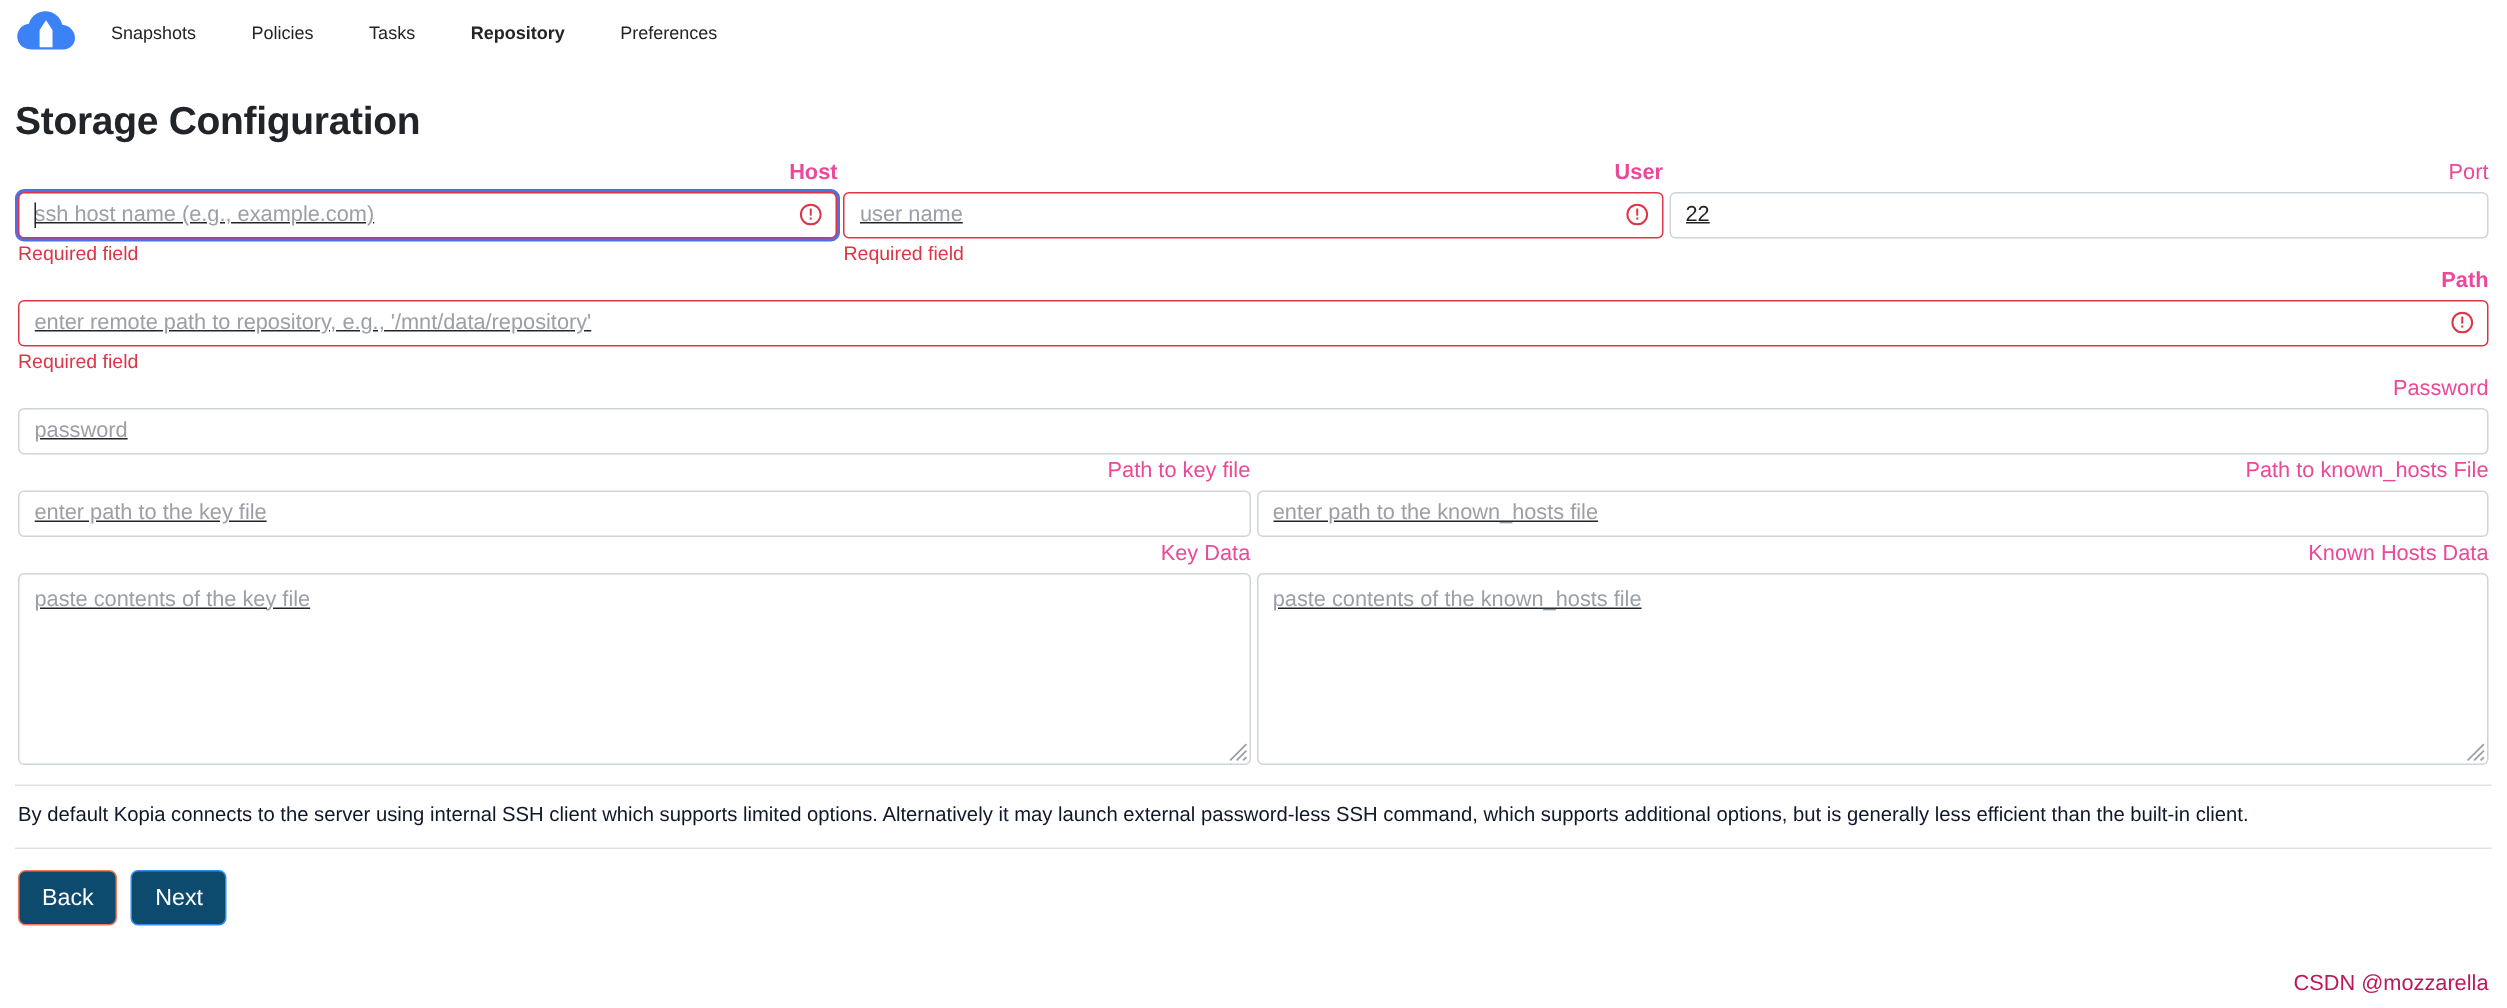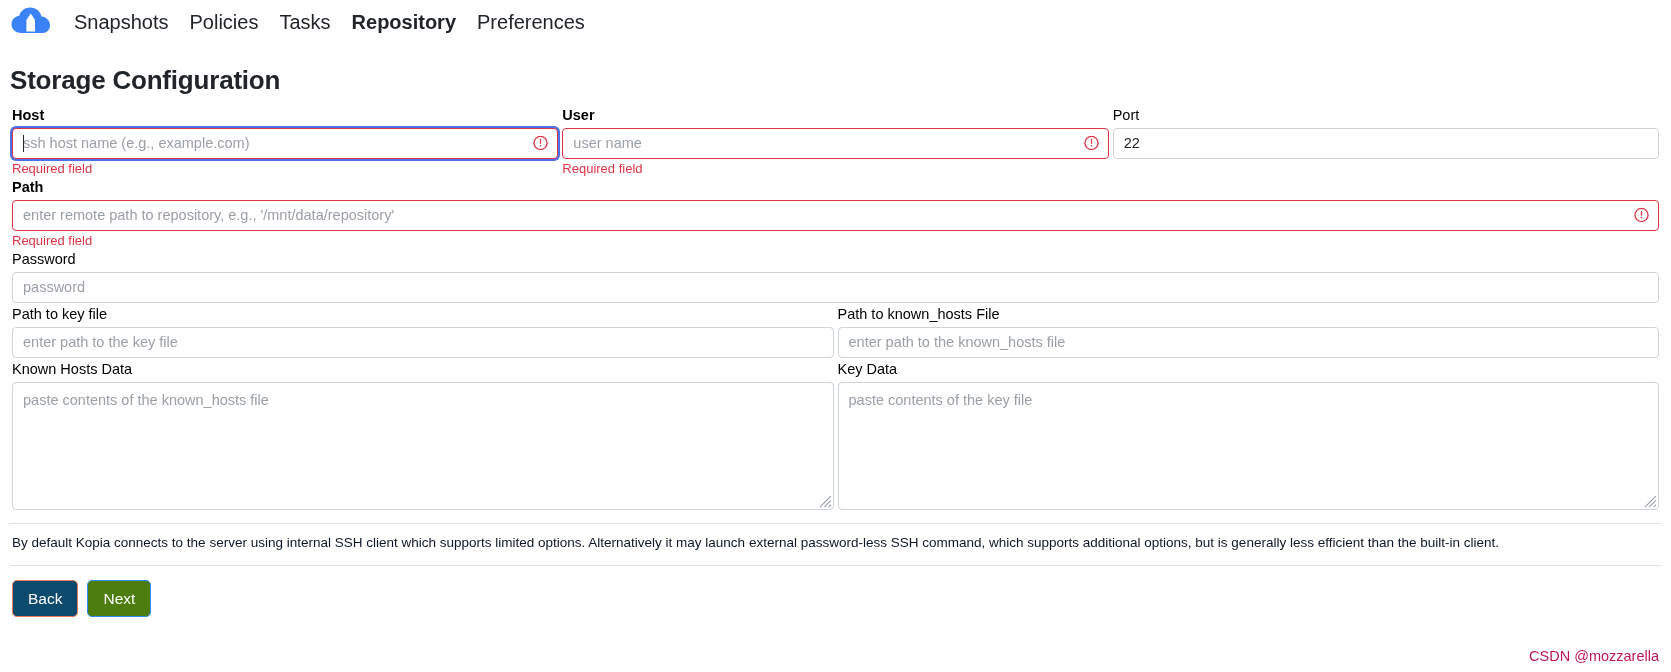--- a/index.html
+++ b/index.html
@@ -25,22 +25,22 @@
     width: 52px;
     height: 34px;
     display: flex;
     align-items: center;
     justify-content: center;
     margin-right: 14px;
   }
   .nav-links {
     display: flex;
     align-items: flex-start;
-    gap: 21px;
-    font-size: 20px;
+    gap: 37px;
+    font-size: 12px;
   }
   .nav-link {
     color: #212529;
     text-decoration: none;
     white-space: nowrap;
     cursor: pointer;
   }
   .nav-link.active { font-weight: 700; }
 
   
@@ -61,39 +61,41 @@
   .col { padding: 0 2px; }
   .col-3 { width: 33.3333%; }
   .col-6 { width: 50%; }
   .col-12 { width: 100%; }
 
   .field-label {
     display: block;
     font-size: 14.5px;
     line-height: 20px;
     margin-bottom: 3px;
-    color: #000000;
+    color: #ec4899;
+    text-align: right;
   }
   .field-label.required { font-weight: 700; }
 
   .ctrl-wrap { position: relative; }
 
   input.ctrl,
   textarea.ctrl {
     display: block;
     width: 100%;
     font-family: "Liberation Sans", sans-serif;
     font-size: 14.5px;
     line-height: 1.5;
     color: #212529;
     background-color: #fff;
     border: 1px solid #ced4da;
     border-radius: 4px;
     padding: 5px 10px;
     outline: none;
+    text-decoration: underline;
   }
   input.ctrl { height: 31px; }
 
   input.ctrl::placeholder,
   textarea.ctrl::placeholder { color: #9aa0a6; opacity: 1; }
 
   
   input.ctrl.invalid,
   textarea.ctrl.invalid {
     border-color: #dc3545;
@@ -195,21 +197,21 @@
     font-family: "Liberation Sans", sans-serif;
     font-size: 15.5px;
     line-height: 1.5;
     padding: 6px 15px;
     border: 1px solid transparent;
     border-radius: 5px;
     color: #fff;
     cursor: pointer;
   }
   .btn-back { background: #0c4a6e; border-color: #ec7a56; }
-  .btn-next { background: #4d7c0f; border-color: #2f8ef4; }
+  .btn-next { background: #0c4a6e; border-color: #2f8ef4; }
 
   .watermark {
     position: absolute;
     right: 12px;
     bottom: 8px;
     font-size: 14.5px;
     color: #be185d;
     white-space: nowrap;
   }
 
@@ -309,37 +311,37 @@
     <div class="col col-6">
       <label class="field-label">Path to known_hosts File</label>
       <div class="ctrl-wrap">
         <input class="ctrl" type="text" placeholder="enter path to the known_hosts file" style="">
       </div>
     </div>
   </div>
 
   <div class="row mt-tight">
     <div class="col col-6">
+      <label class="field-label">Key Data</label>
+      <div class="ta-wrap">
+        <textarea class="ctrl" placeholder="paste contents of the key file" style=""></textarea>
+        <svg class="resize-grip" viewBox="0 0 12 12">
+          <path d="M11 1 L1 11 M11 5 L5 11 M11 9 L9 11" stroke="#9aa0a6" stroke-width="1.1" fill="none"></path>
+        </svg>
+      </div>
+    </div>
+    <div class="col col-6">
       <label class="field-label">Known Hosts Data</label>
       <div class="ta-wrap">
         <textarea class="ctrl" placeholder="paste contents of the known_hosts file" style=""></textarea>
         <svg class="resize-grip" viewBox="0 0 12 12">
           <path d="M11 1 L1 11 M11 5 L5 11 M11 9 L9 11" stroke="#9aa0a6" stroke-width="1.1" fill="none"></path>
         </svg>
       </div>
     </div>
-    <div class="col col-6">
-      <label class="field-label">Key Data</label>
-      <div class="ta-wrap">
-        <textarea class="ctrl" placeholder="paste contents of the key file" style=""></textarea>
-        <svg class="resize-grip" viewBox="0 0 12 12">
-          <path d="M11 1 L1 11 M11 5 L5 11 M11 9 L9 11" stroke="#9aa0a6" stroke-width="1.1" fill="none"></path>
-        </svg>
-      </div>
-    </div>
   </div>
 
   <hr class="sep">
 
 
   <p class="help-text">By default Kopia connects to the server using internal SSH client which supports limited options. Alternatively it may launch external password-less SSH command, which supports additional options, but is generally less efficient than the built-in client.</p>
 
   <hr class="sep">
 
   <div class="btn-row">

